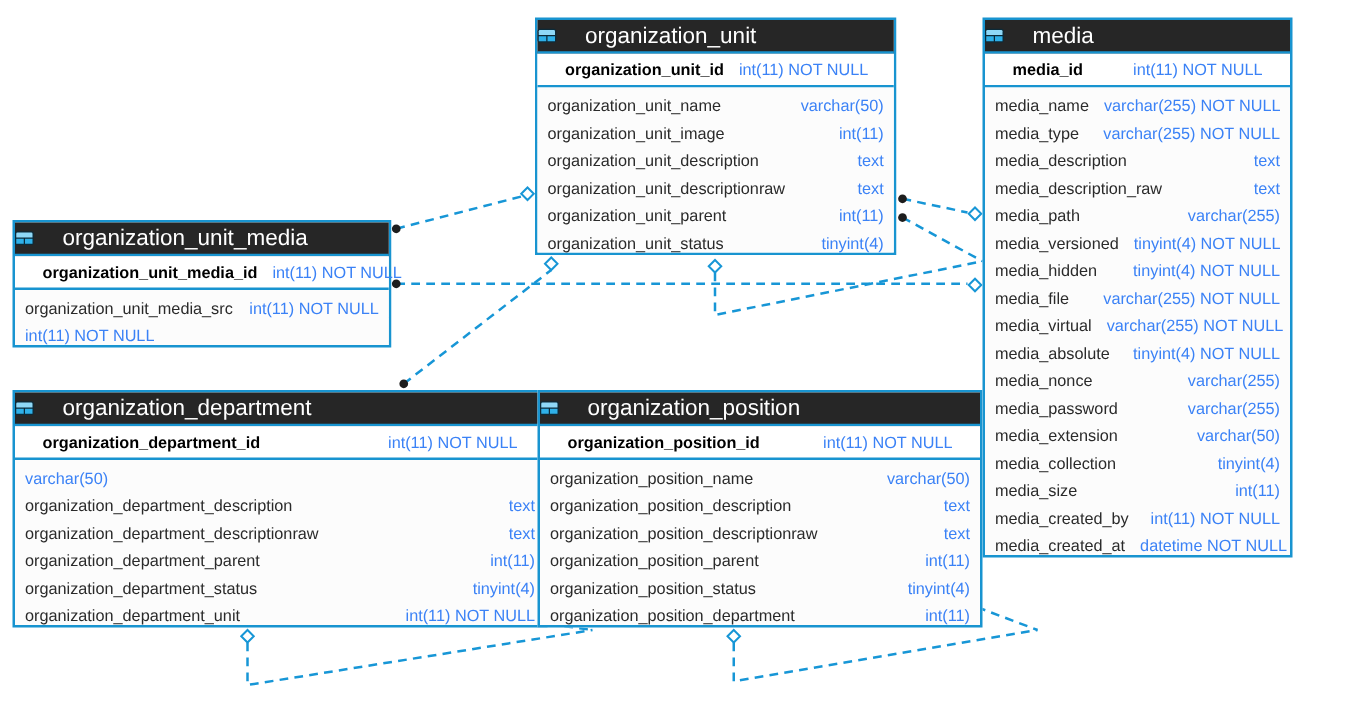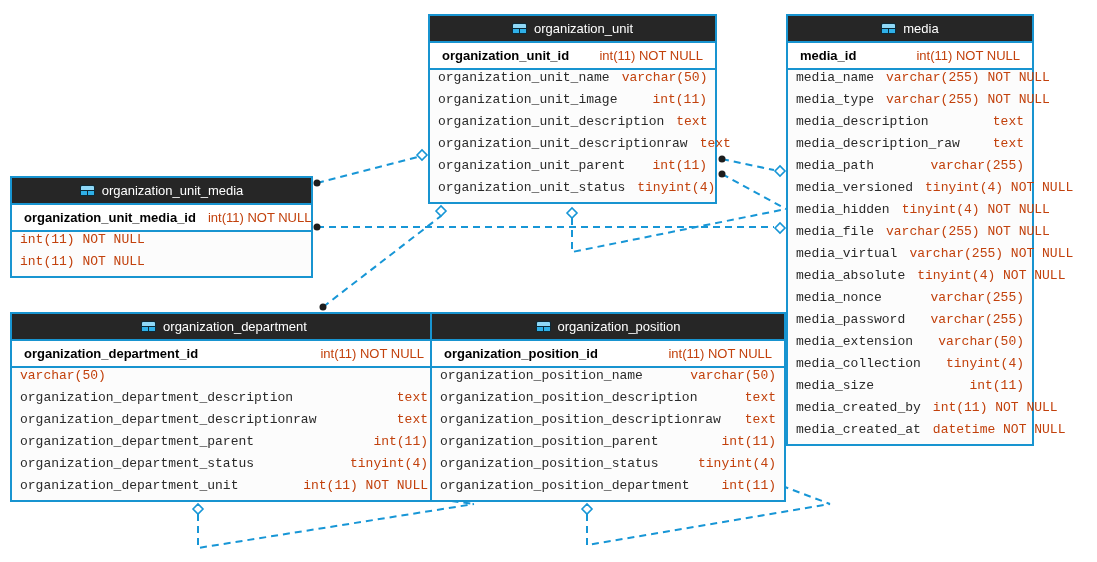--- a/index.html
+++ b/index.html
@@ -19,24 +19,23 @@
     border:2px solid #1894d0;
     font-size:13px;
     color:#2a2a2a;
   }
   .tbl-header{
     height:25px;
     background:#262626;
     color:#ffffff;
     display:flex;
     align-items:center;
-    justify-content:center;
-    gap:7px;
+    gap:23px;
     border-bottom:2px solid #1894d0;
-    font-size:13px;
+    font-size:18px;
     white-space:nowrap;
     cursor:default;
   }
   .tbl-icon{
     width:15px;height:11px;
     box-sizing:border-box;
     background:#0c2a38;
     border-radius:2px;
     display:grid;
     grid-template-columns:1fr 1fr;
@@ -45,38 +44,37 @@
     padding:1px;
     flex:0 0 auto;
   }
   .tbl-icon .c1{grid-column:1/3;background:#8fd8f7;border-radius:1px 1px 0 0;}
   .tbl-icon .c2,.tbl-icon .c3{background:#2fb0e8;}
   .pk-row{
     height:25px;
     display:flex;
     align-items:center;
     justify-content:space-between;
-    padding:0 12px;
+    padding:0 22px;
     border-bottom:2px solid #1894d0;
     background:#ffffff;
     white-space:nowrap;
   }
   .pk-row .fname{font-weight:bold;color:#000000;}
   .field-row{
     height:22px;
     display:flex;
-    align-items:flex-start;
+    align-items:flex-end;
     justify-content:space-between;
     padding:0 8px;
     background:#fcfcfc;
     white-space:nowrap;
-    font-family:Liberation Mono, monospace;
   }
   .fname{margin-right:12px;}
-  .ftype{color:#c2410c;}
+  .ftype{color:#3b82f6;}
 </style>
 </head>
 <body>
 
 <div id="canvas">
     <svg width="1097" height="562" id="rel-layer">
       <g>
         <polyline points="317,183 418,157" fill="none" stroke="#1796d6" stroke-width="2" stroke-dasharray="7 5"></polyline>
         <circle cx="317" cy="183" r="3.5" fill="#1d1d1d"></circle>
         <path d="M 417 155 L 422 150 L 427 155 L 422 160 Z" fill="#ffffff" stroke="#1796d6" stroke-width="1.6"></path>
@@ -247,20 +245,21 @@
           <span class="c2"></span>
           <span class="c3"></span>
         </span>
         <span>organization_unit_media</span>
       </div>
       <div class="pk-row">
         <span class="fname">organization_unit_media_id</span>
         <span class="ftype">int(11) NOT NULL</span>
       </div>
       <div class="field-row">
+        <span class="fname">organization_unit_media_src</span>
         <span class="ftype">int(11) NOT NULL</span>
       </div>
       <div class="field-row">
         <span class="ftype">int(11) NOT NULL</span>
       </div>
     </div>
     <div class="db-table" style="left: 10px; top: 312px; width: 428px;">
       <div class="tbl-header">
         <span class="tbl-icon">
           <span class="c1"></span>

